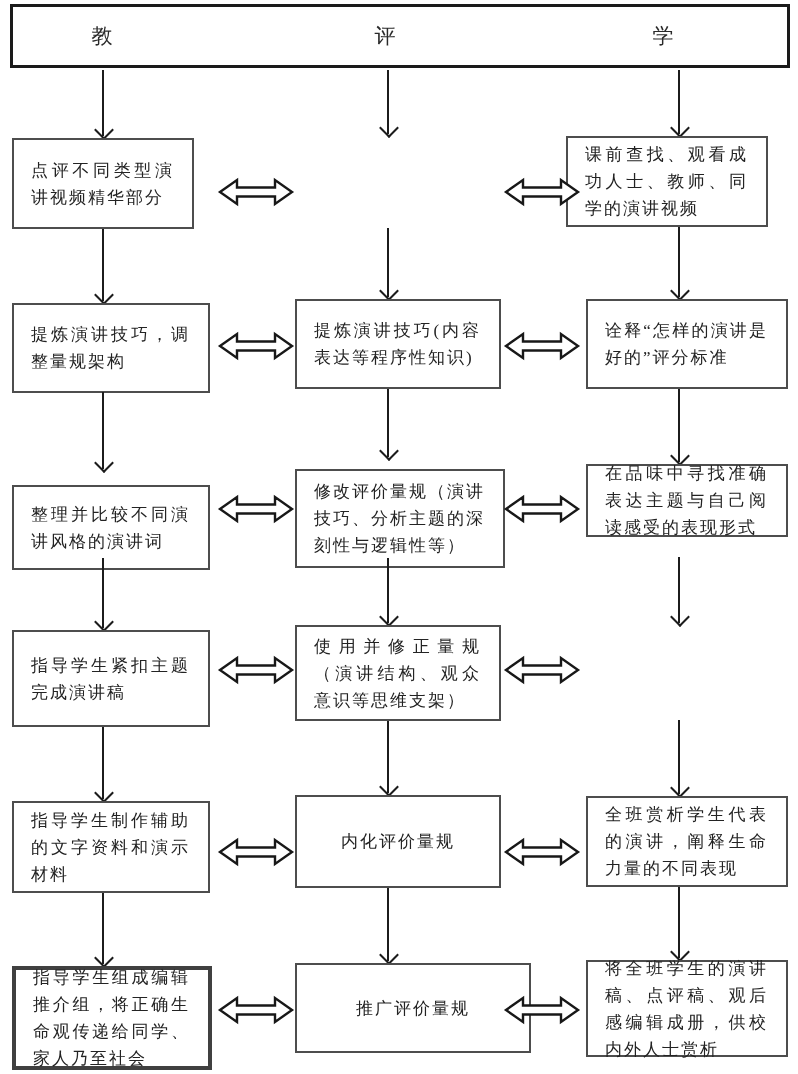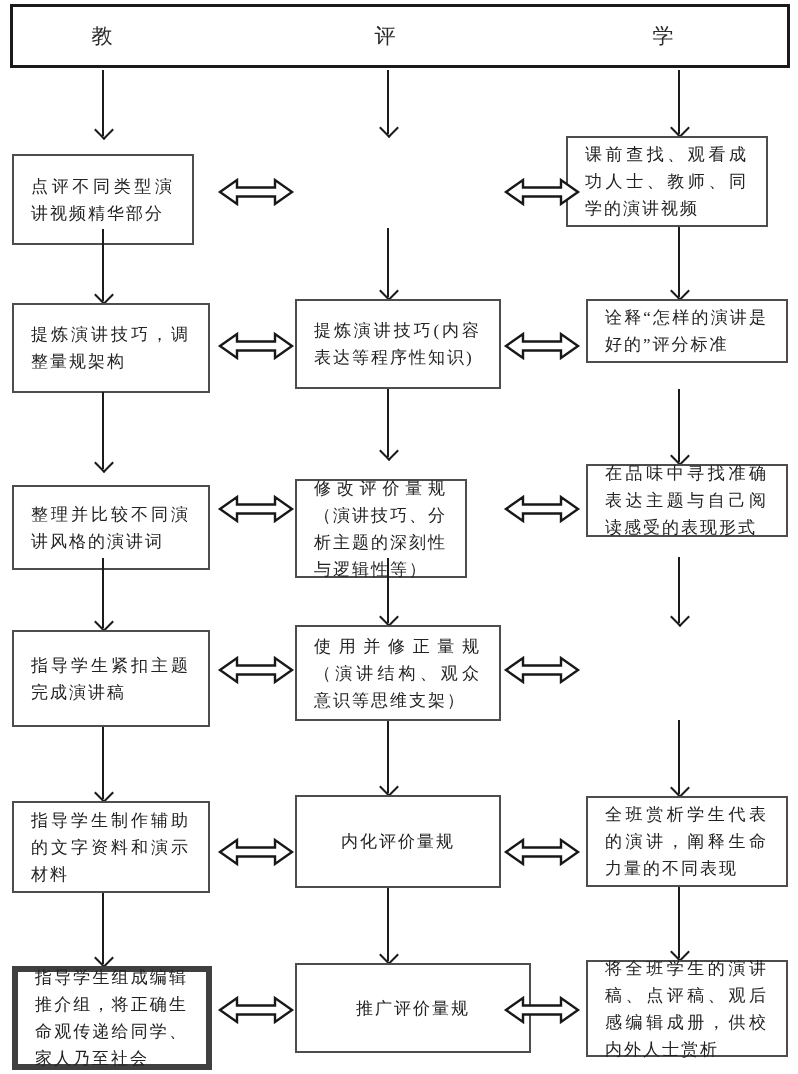--- a/index.html
+++ b/index.html
@@ -24,21 +24,21 @@
   
   .box {
     position: absolute; background: #ffffff;
     border: 2px solid #4d4d4d;
     display: flex; align-items: center;
     padding: 6px 18px 6px 17px;
     font-size: 17px; line-height: 27px; letter-spacing: 2px;
     color: #232323;
     text-align: justify; text-justify: inter-character;
   }
-  .box.thick { border: 6px solid #404040; }
+  .box.thick { border: 4px solid #404040; }
   .box.center { justify-content: center; text-align: left; padding: 6px 12px; }
   
   .varrow { position: absolute; width: 2px; background: #1c1c1c; }
   .varrow::after {
     content: ""; position: absolute; left: -5px; bottom: -1px;
     width: 12px; height: 12px;
     border-right: 2px solid #1c1c1c; border-bottom: 2px solid #1c1c1c;
     transform: rotate(45deg);
   }
   
@@ -53,49 +53,49 @@
   <div class="banner">
     <span style="left:90px">教</span>
     <span style="left:373px">评</span>
     <span style="left:651px">学</span>
   </div>
 
   <div class="varrow" style="left:102px;top:70px;height:66px"></div>
   <div class="varrow" style="left:387px;top:70px;height:64px"></div>
   <div class="varrow" style="left:678px;top:70px;height:64px"></div>
 
-  <div class="box" style="left:12px;top:154px;width:182px;height:91px">点评不同类型演讲视频精华部分</div>
+  <div class="box" style="left:12px;top:138px;width:182px;height:91px">点评不同类型演讲视频精华部分</div>
   <div class="box" style="left:566px;top:136px;width:202px;height:91px">课前查找、观看成功人士、教师、同学的演讲视频</div>
   <svg class="harrow" style="left:217px;top:177px" viewBox="0 0 78 30">
       <polygon points="3,15 20,3 20,10.5 58,10.5 58,3 75,15 58,27 58,19.5 20,19.5 20,27"></polygon>
     </svg>
   <svg class="harrow" style="left:503px;top:177px" viewBox="0 0 78 30">
       <polygon points="3,15 20,3 20,10.5 58,10.5 58,3 75,15 58,27 58,19.5 20,19.5 20,27"></polygon>
     </svg>
 
   <div class="varrow" style="left:102px;top:229px;height:72px"></div>
   <div class="varrow" style="left:387px;top:228px;height:69px"></div>
   <div class="varrow" style="left:678px;top:227px;height:70px"></div>
 
   <div class="box" style="left:12px;top:303px;width:198px;height:90px">提炼演讲技巧，调整量规架构</div>
   <div class="box" style="left:295px;top:299px;width:206px;height:90px">提炼演讲技巧(内容表达等程序性知识)</div>
-  <div class="box" style="left:586px;top:299px;width:202px;height:64px">诠释“怎样的演讲是好的”评分标准</div>
+  <div class="box" style="left:586px;top:299px;width:202px;height:90px">诠释“怎样的演讲是好的”评分标准</div>
   <svg class="harrow" style="left:217px;top:331px" viewBox="0 0 78 30">
       <polygon points="3,15 20,3 20,10.5 58,10.5 58,3 75,15 58,27 58,19.5 20,19.5 20,27"></polygon>
     </svg>
   <svg class="harrow" style="left:503px;top:331px" viewBox="0 0 78 30">
       <polygon points="3,15 20,3 20,10.5 58,10.5 58,3 75,15 58,27 58,19.5 20,19.5 20,27"></polygon>
     </svg>
 
   <div class="varrow" style="left:102px;top:392px;height:77px"></div>
   <div class="varrow" style="left:387px;top:389px;height:68px"></div>
   <div class="varrow" style="left:678px;top:389px;height:73px"></div>
 
   <div class="box" style="left:12px;top:485px;width:198px;height:85px">整理并比较不同演讲风格的演讲词</div>
-  <div class="box" style="left:295px;top:479px;width:172px;height:99px">修改评价量规（演讲技巧、分析主题的深刻性与逻辑性等）</div>
+  <div class="box" style="left:295px;top:469px;width:210px;height:99px">修改评价量规（演讲技巧、分析主题的深刻性与逻辑性等）</div>
   <div class="box" style="left:586px;top:464px;width:202px;height:73px">在品味中寻找准确表达主题与自己阅读感受的表现形式</div>
   <svg class="harrow" style="left:217px;top:494px" viewBox="0 0 78 30">
       <polygon points="3,15 20,3 20,10.5 58,10.5 58,3 75,15 58,27 58,19.5 20,19.5 20,27"></polygon>
     </svg>
   <svg class="harrow" style="left:503px;top:494px" viewBox="0 0 78 30">
       <polygon points="3,15 20,3 20,10.5 58,10.5 58,3 75,15 58,27 58,19.5 20,19.5 20,27"></polygon>
     </svg>
 
   <div class="varrow" style="left:102px;top:558px;height:70px"></div>
   <div class="varrow" style="left:387px;top:558px;height:65px"></div>

